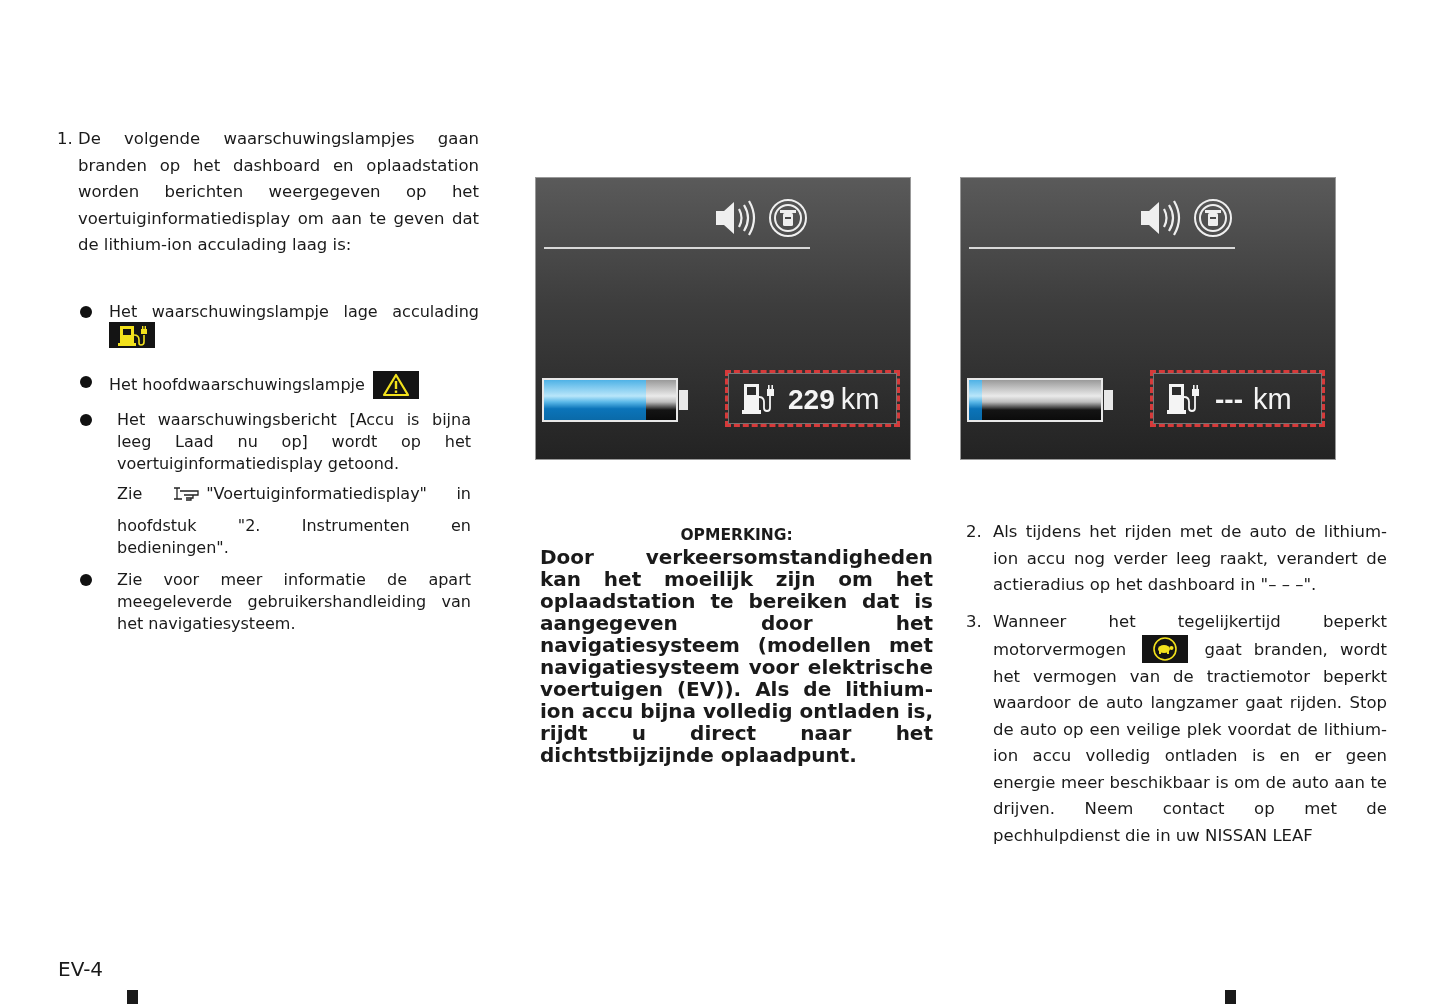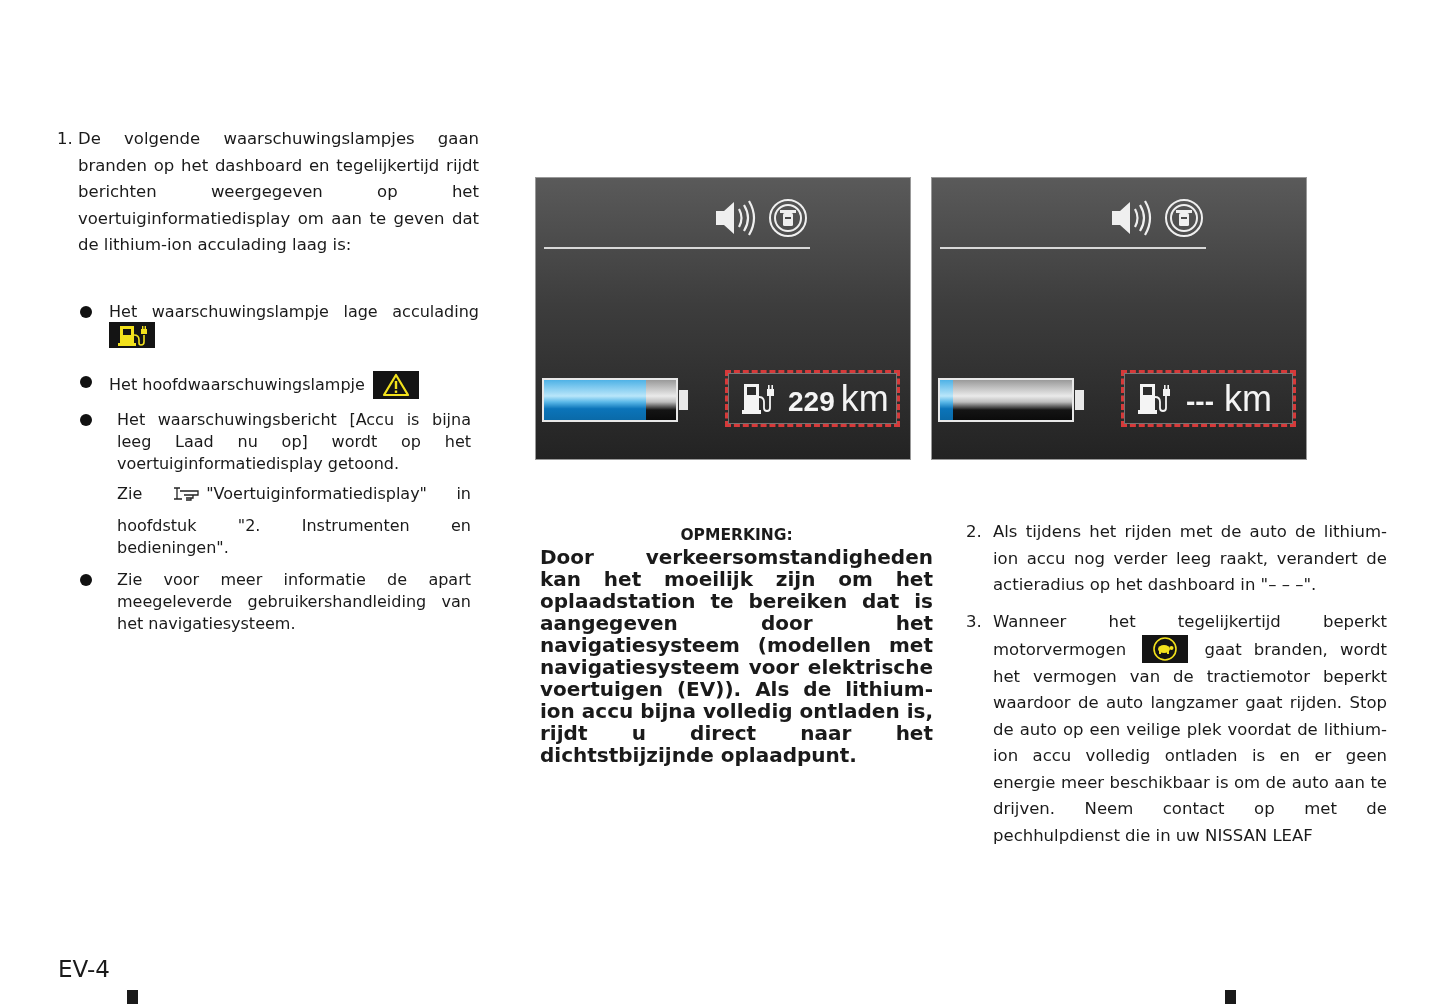--- a/index.html
+++ b/index.html
@@ -26,21 +26,21 @@
     .lamp svg { display: block; }
     .ref-icon { display: inline-block; vertical-align: -3px; margin: 0 4px 0 30px; }
     .justify-line { text-align-last: justify; }
 
     .screen {
       position: absolute; width: 376px; height: 283px;
       background: linear-gradient(180deg, #5a5a5a 0%, #3d3d3d 45%, #232323 100%);
       border: 1px solid #999; box-sizing: border-box;
     }
     .screen1 { left: 535px; top: 177px; }
-    .screen2 { left: 931px; top: 177px; }
+    .screen2 { left: 960px; top: 177px; }
     .screen .hline { position: absolute; left: 8px; top: 69px; width: 266px; height: 2px; background: #d8d8d8; }
     .screen .icons { position: absolute; left: 178px; top: 19px; }
     .battery { position: absolute; left: 6px; top: 200px; width: 136px; height: 44px; }
     .battery .shell {
       position: absolute; left: 0; top: 0; width: 136px; height: 44px; box-sizing: border-box;
       border: 2px solid #e8e8e8;
       background: linear-gradient(180deg, #9a9a9a 0%, #eaeaea 40%, #bdbdbd 55%, #141414 75%, #0b0b0b 100%);
     }
     .battery .fill {
       position: absolute; left: 2px; top: 2px; height: 40px;
@@ -50,42 +50,42 @@
     .range-box {
       position: absolute; left: 189px; top: 192px; width: 175px; height: 57px; box-sizing: border-box;
       border: 3px dashed #d63a3a; outline: 1px solid rgba(255,255,255,0.35); outline-offset: -4px;
     }
     .range-box .pump { position: absolute; left: 14px; top: 10px; }
     .range-value {
       position: absolute; left: 60px; top: 8px; color: #f4f4f4; font-size: 28px; line-height: 36px;
       font-family: "Liberation Sans", sans-serif; white-space: nowrap;
     }
     .range-value .v { font-weight: bold; margin-top: 28px; }
-    .range-value .u { font-size: 36px; margin-left: 6px; }
+    .range-value .u { font-size: 29px; margin-left: 6px; }
 
     .col2 { position: absolute; left: 533px; top: 516px; width: 400px; }
     .col2 .bullet { padding-left: 30px; font-size: 16.5px; line-height: 26px; margin-bottom: 0; }
     .col2 .bullet .dot { left: 0; top: 7px; }
     .note-title { margin-top: 8px; font-weight: bold; font-size: 15.5px; line-height: 22px; padding-left: 7px; text-align: center; }
     .note-body { font-weight: bold; font-size: 20px; line-height: 22px; text-align: justify; padding-left: 7px; }
 
     .col3 .num-item { padding-left: 27px; margin-bottom: 10px; }
 
-    .page-num { position: absolute; left: 58px; top: 956px; font-size: 23px; line-height: 26px; }
+    .page-num { position: absolute; left: 58px; top: 956px; font-size: 20px; line-height: 26px; }
     .crop-mark { position: absolute; width: 11px; height: 14px; background: #1a1a1a; }
     .crop-mark.left { left: 127px; top: 990px; }
     .crop-mark.right { left: 1225px; top: 990px; }
   </style>
 </head>
 <body>
 
 <div class="col col1">
   <div class="num-item">
     <span class="num">1.</span>
-    <span>De volgende waarschuwingslampjes gaan branden op het dashboard en tegelijkertijd rijdt berichten weergegeven op het voertuiginformatiedisplay om aan te geven dat de lithium-ion acculading laag is:</span>
+    <span>De volgende waarschuwingslampjes gaan branden op het dashboard en oplaadstation worden berichten weergegeven op het voertuiginformatiedisplay om aan te geven dat de lithium-ion acculading laag is:</span>
   </div>
 
   <div class="bullets">
     <div class="bullet">
       <span class="dot"></span>
       <span class="justify-line" style="display:block;text-align:justify;text-align-last:justify;margin-top:42px;">Het waarschuwingslampje lage acculading</span>
       <span class="lamp" style="width:46px;height:26px;">
         <svg width="46" height="26" viewBox="0 0 46 26">
           <rect x="0" y="0" width="46" height="26" fill="#141414"></rect>
           <rect x="11" y="4" width="14" height="19" fill="#f2e11c"></rect>

